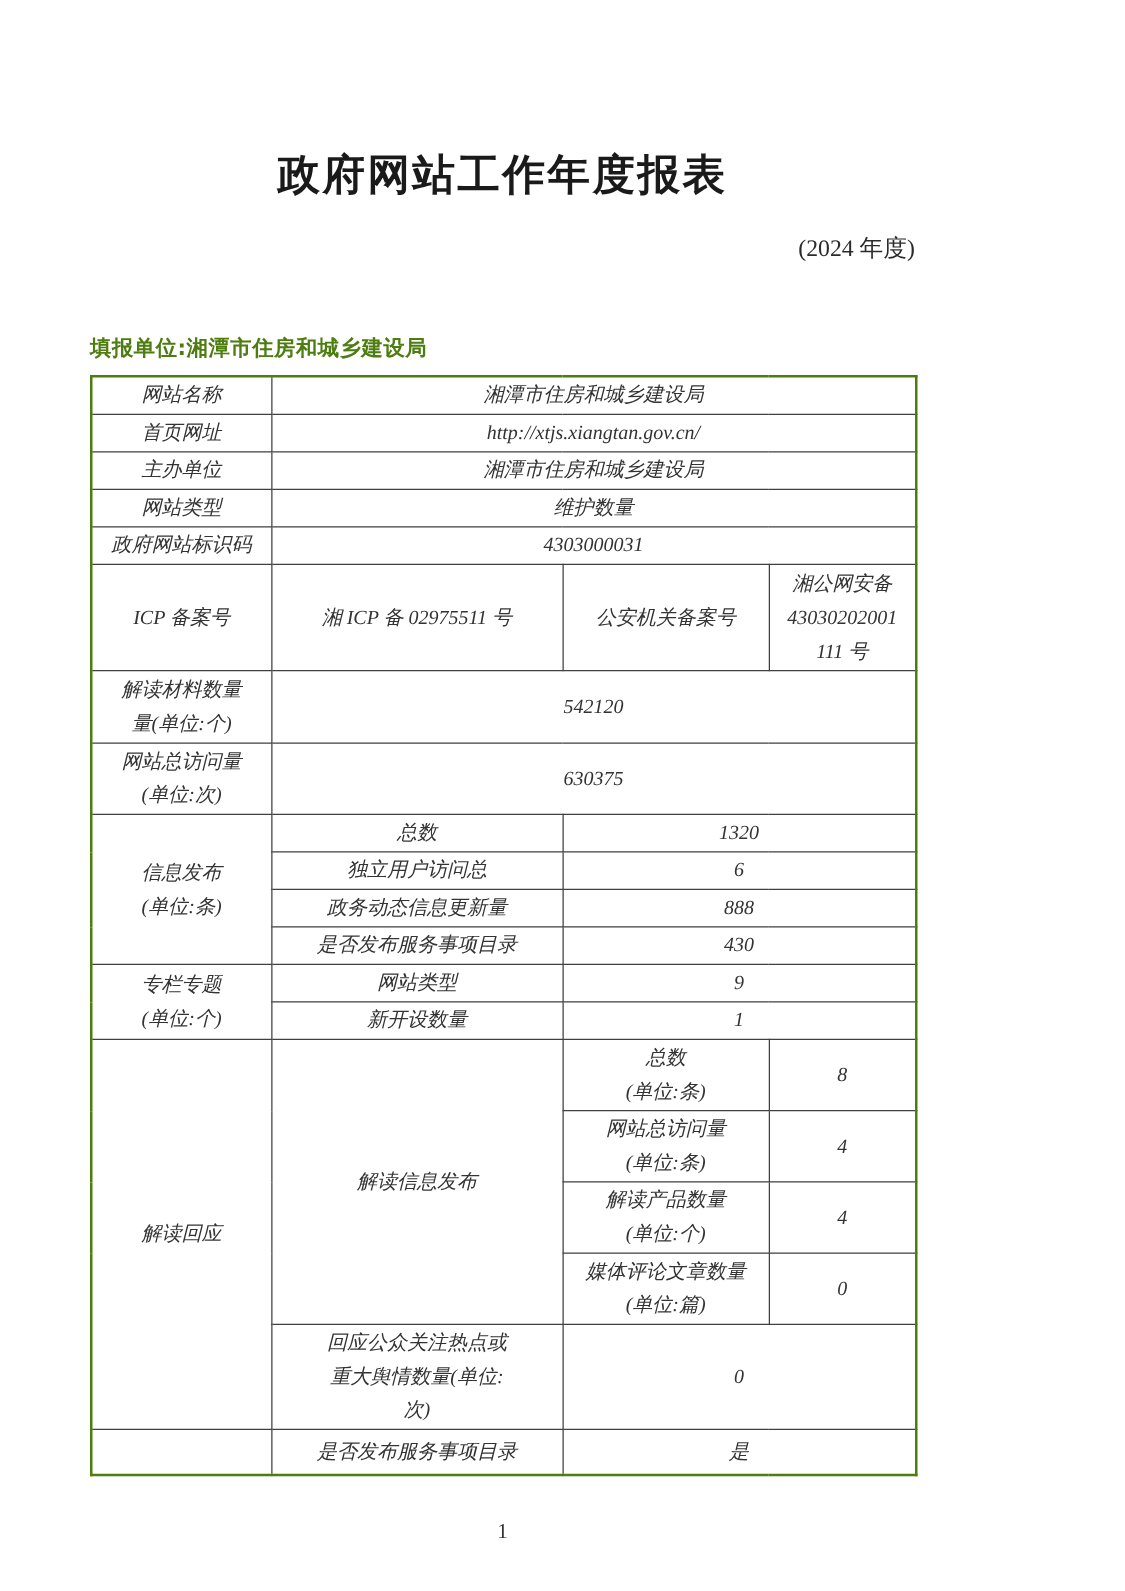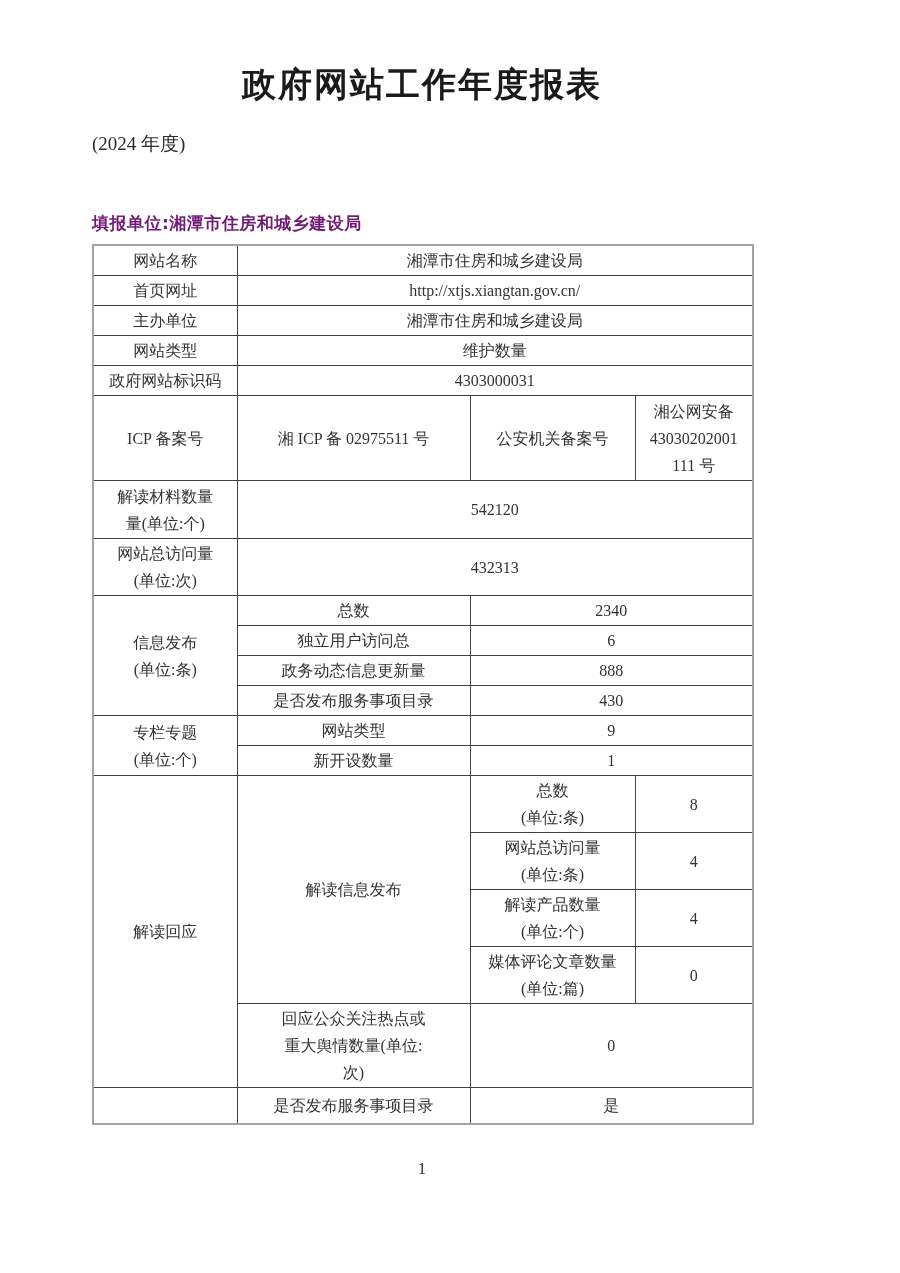--- a/index.html
+++ b/index.html
@@ -6,56 +6,57 @@
   .page {
     position: relative;
     width: 900px;
     height: 1273px;
     background: #ffffff;
     overflow: hidden;
     font-family: "Liberation Serif", "DejaVu Serif", serif;
     color: #333333;
   }
   .doc {
-    margin-left: 92px;
+    margin-left: 72px;
     width: 660px;
-    padding-top: 62px;
+    padding-top: 118px;
   }
   .title {
     margin: 0;
     text-align: center;
     font-family: "DejaVu Sans", "Liberation Sans", sans-serif;
     font-weight: 900;
     font-size: 34px;
     line-height: 44px;
     letter-spacing: 2px;
     color: #1a1a1a;
   }
   .subtitle {
     margin-top: 26px;
-    text-align: left;
+    text-align: right;
     font-size: 19px;
     line-height: 24px;
     color: #2b2b2b;
   }
   .unit-line {
     margin-top: 56px;
     margin-bottom: 9px;
     font-family: "DejaVu Sans", "Liberation Sans", sans-serif;
     font-weight: bold;
     font-size: 17px;
     line-height: 23px;
-    color: #701a75;
+    color: #4d7c0f;
     letter-spacing: 0.5px;
   }
   table.report {
     border-collapse: collapse;
     table-layout: fixed;
     width: 660px;
-    border: 2px solid #a3a3a3;
+    border: 2px solid #4d7c0f;
+    font-style: italic;
   }
   table.report td {
     border: 1px solid #404040;
     text-align: center;
     vertical-align: middle;
     font-size: 16px;
     line-height: 27px;
     color: #333333;
     padding: 1px 4px;
     white-space: pre-line;
@@ -115,28 +116,28 @@
 111 号</td>
         </tr>
         <tr style="height:58px">
           <td>解读材料数量
 量(单位:个)</td>
           <td colspan="3">542120</td>
         </tr>
         <tr style="height:56px">
           <td>网站总访问量
 (单位:次)</td>
-          <td colspan="3">432313</td>
+          <td colspan="3">630375</td>
         </tr>
 
         <tr style="height:30px">
           <td rowspan="4">信息发布
 (单位:条)</td>
           <td>总数</td>
-          <td colspan="2">2340</td>
+          <td colspan="2">1320</td>
         </tr>
         <tr style="height:30px">
           <td>独立用户访问总</td>
           <td colspan="2">6</td>
         </tr>
         <tr style="height:30px">
           <td>政务动态信息更新量</td>
           <td colspan="2">888</td>
         </tr>
         <tr style="height:30px">

